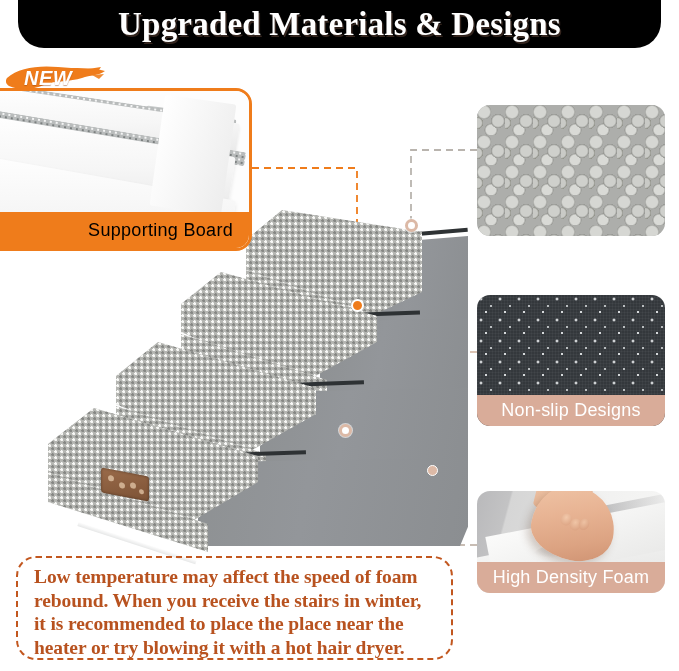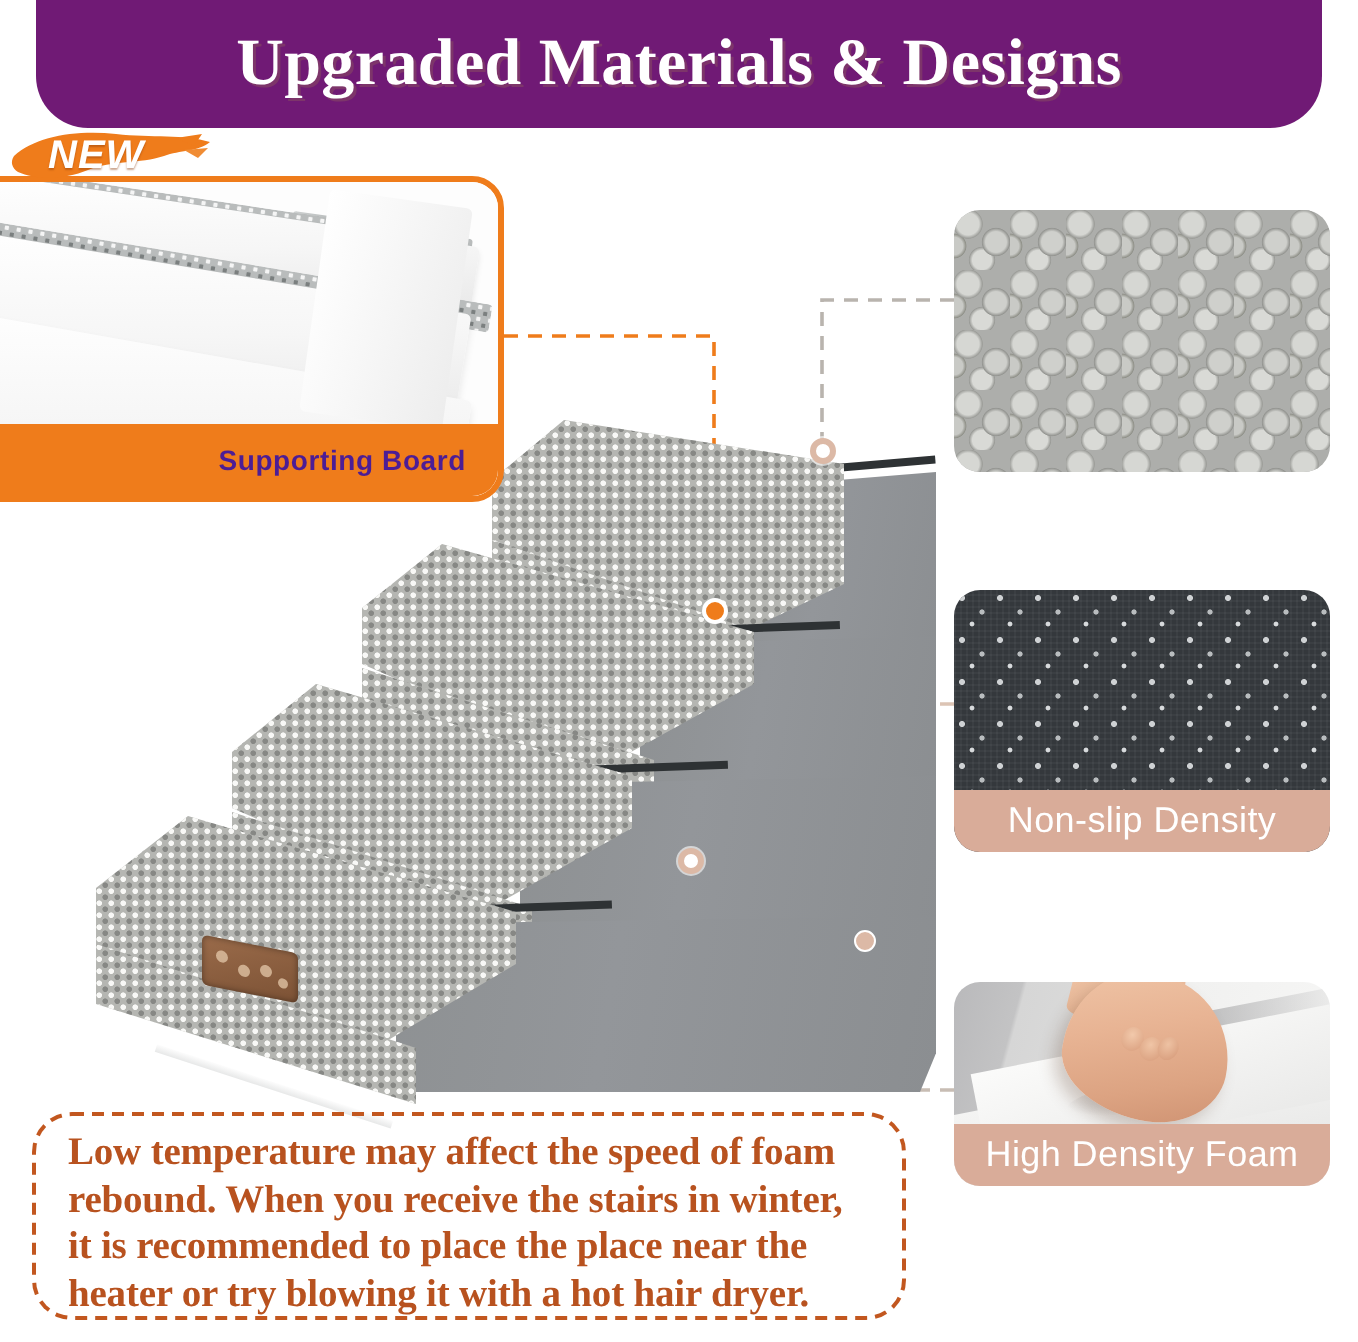--- a/index.html
+++ b/index.html
@@ -14,22 +14,22 @@
     overflow: hidden;
     font-family: "Liberation Sans", sans-serif;
   }
 
   
   #header-banner {
     position: absolute;
     left: 18px;
     top: 0px;
     width: 643px;
-    height: 64px;
-    background: #701a75;
+    height: 48px;
+    background: #000000;
     border-radius: 0 0 26px 26px;
     display: flex;
     align-items: center;
     justify-content: center;
   }
   #header-title {
     font-family: "Liberation Serif", serif;
     font-weight: bold;
     font-size: 33px;
     color: #ffffff;
@@ -88,23 +88,23 @@
     bottom: 0;
     height: 36px;
     background: #ef7c1b;
     display: flex;
     align-items: center;
     justify-content: flex-end;
     padding-right: 16px;
     box-sizing: border-box;
   }
   #supporting-board-label span {
-    font-size: 14px;
-    font-weight: bold;
-    color: #4c1d95;
+    font-size: 18px;
+    font-weight: normal;
+    color: #000000;
     letter-spacing: 0.3px;
   }
   #new-badge {
     position: absolute;
     left: 4px;
     top: 62px;
     width: 104px;
     height: 36px;
     z-index: 12;
   }
@@ -390,21 +390,21 @@
   <div id="new-badge-text">NEW</div>
 </div>
 
 <div class="feature-panel" id="panel-washable">
   <div class="panel-image" id="tex-washable"></div>
 </div>
 
 <div class="feature-panel" id="panel-nonslip">
   <div class="panel-image" id="tex-nonslip"></div>
   <div class="panel-caption">
-    <span>Non-slip Density</span>
+    <span>Non-slip Designs</span>
   </div>
 </div>
 
 <div class="feature-panel" id="panel-foam">
   <div class="panel-image" id="tex-foam">
     <div id="foam-right-shadow"></div>
     <div id="foam-front"></div>
     <div id="foam-top-face"></div>
     <div id="foam-dent"></div>
     <div id="hand-wrist"></div>

